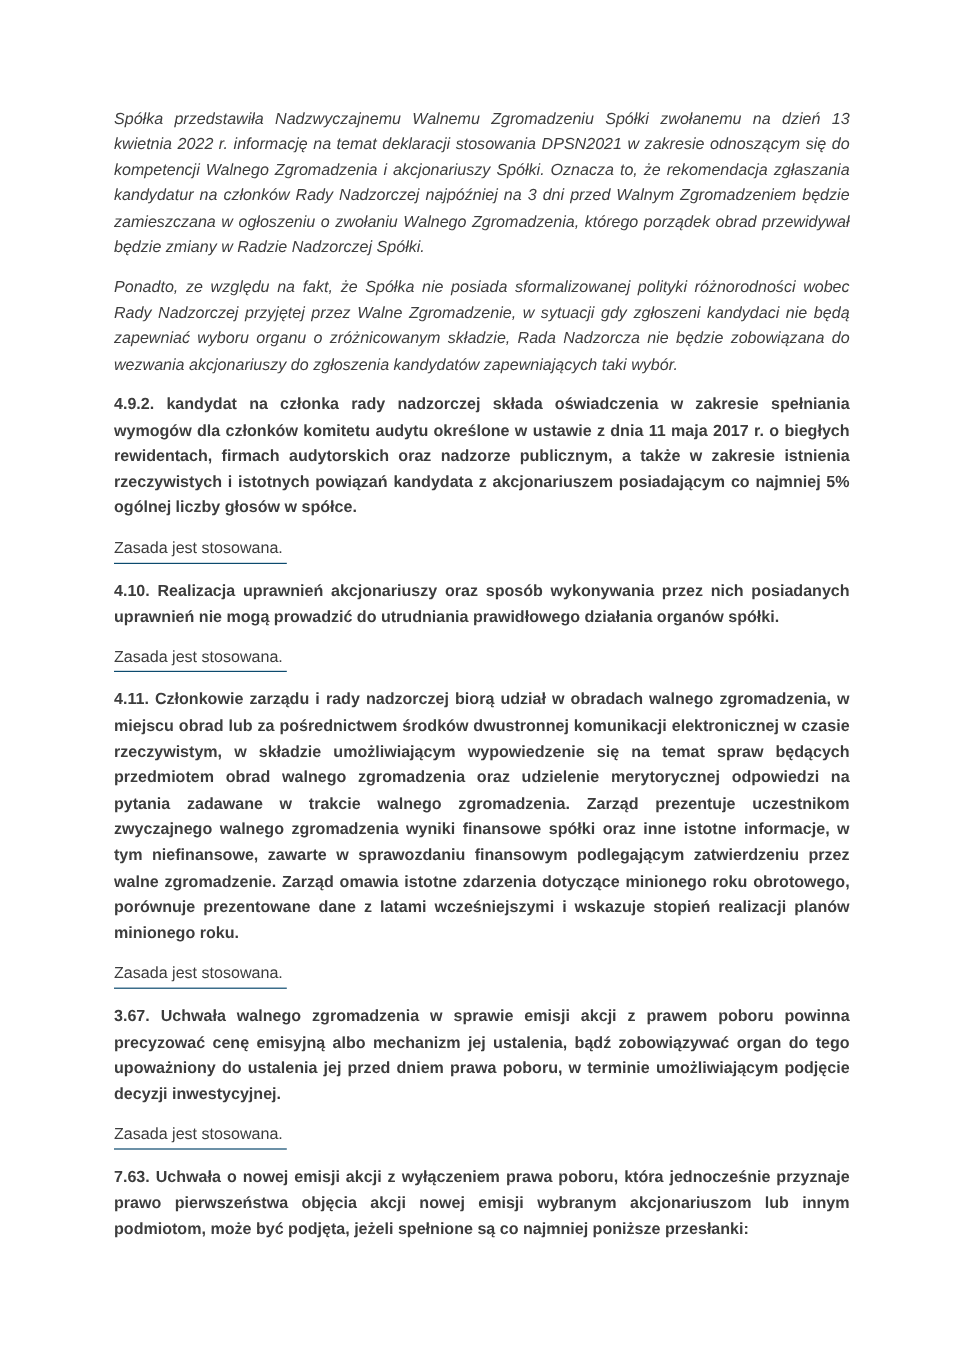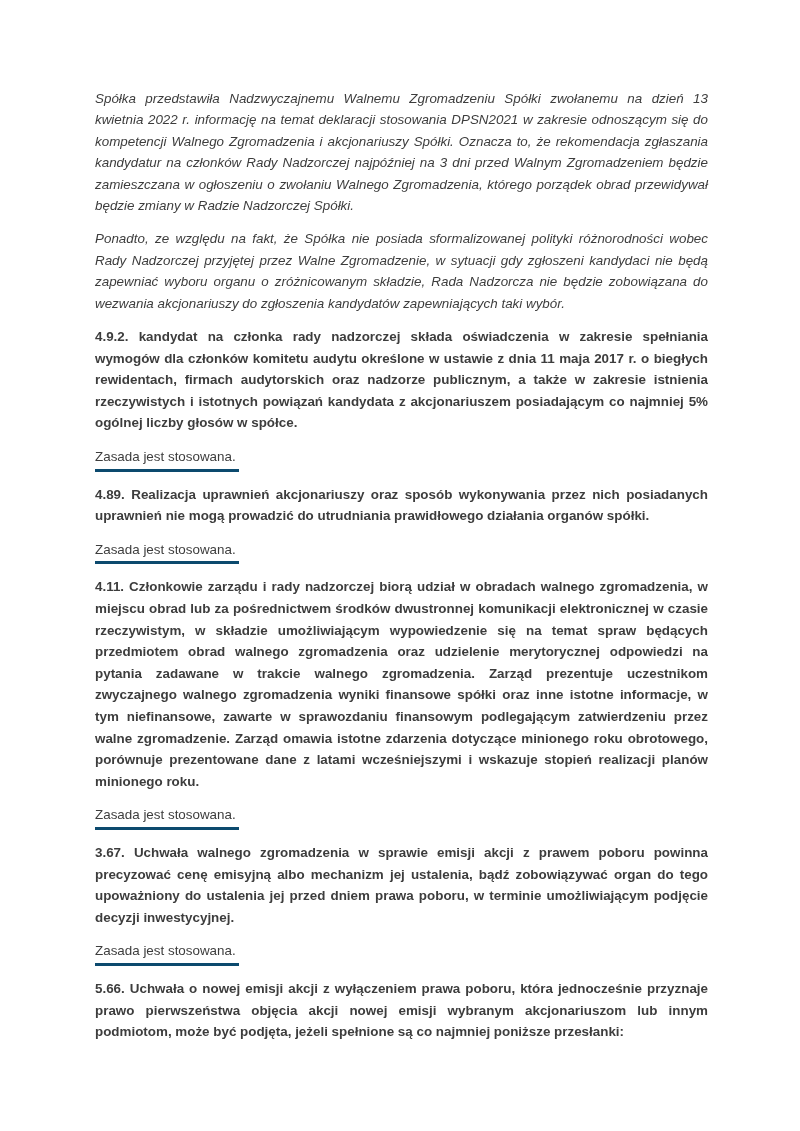--- a/index.html
+++ b/index.html
@@ -62,55 +62,55 @@
   .statement {
     margin: 12px 0 10px 0;
     font-size: 13.4px;
     line-height: 21.6px;
     color: #3d3d3d;
     text-align: left;
   }
 
   .statement .statement-text {
     display: inline-block;
-    border-bottom: 3px solid #0c4a6e;
+    border-bottom: 1px solid #0c4a6e;
     padding-bottom: 1px;
     padding-right: 3px;
   }
 </style>
 </head>
 <body>
 
 <div class="page">
   <div class="content">
 
     <p class="para commentary">Spółka przedstawiła Nadzwyczajnemu Walnemu Zgromadzeniu Spółki zwołanemu na dzień 13 kwietnia 2022 r. informację na temat deklaracji stosowania DPSN2021 w zakresie odnoszącym się do kompetencji Walnego Zgromadzenia i akcjonariuszy Spółki. Oznacza to, że rekomendacja zgłaszania kandydatur na członków Rady Nadzorczej najpóźniej na 3 dni przed Walnym Zgromadzeniem będzie zamieszczana w ogłoszeniu o zwołaniu Walnego Zgromadzenia, którego porządek obrad przewidywał będzie zmiany w Radzie Nadzorczej Spółki.</p>
 
     <p class="para commentary">Ponadto, ze względu na fakt, że Spółka nie posiada sformalizowanej polityki różnorodności wobec Rady Nadzorczej przyjętej przez Walne Zgromadzenie, w sytuacji gdy zgłoszeni kandydaci nie będą zapewniać wyboru organu o zróżnicowanym składzie, Rada Nadzorcza nie będzie zobowiązana do wezwania akcjonariuszy do zgłoszenia kandydatów zapewniających taki wybór.</p>
 
     <p class="para provision">4.9.2. kandydat na członka rady nadzorczej składa oświadczenia w zakresie spełniania wymogów dla członków komitetu audytu określone w ustawie z dnia 11 maja 2017 r. o biegłych rewidentach, firmach audytorskich oraz nadzorze publicznym, a także w zakresie istnienia rzeczywistych i istotnych powiązań kandydata z akcjonariuszem posiadającym co najmniej 5% ogólnej liczby głosów w spółce.</p>
 
     <p class="statement">
       <span class="statement-text">Zasada jest stosowana.</span>
     </p>
 
-    <p class="para provision">4.89. Realizacja uprawnień akcjonariuszy oraz sposób wykonywania przez nich posiadanych uprawnień nie mogą prowadzić do utrudniania prawidłowego działania organów spółki.</p>
+    <p class="para provision">4.10. Realizacja uprawnień akcjonariuszy oraz sposób wykonywania przez nich posiadanych uprawnień nie mogą prowadzić do utrudniania prawidłowego działania organów spółki.</p>
 
     <p class="statement">
       <span class="statement-text">Zasada jest stosowana.</span>
     </p>
 
     <p class="para provision">4.11. Członkowie zarządu i rady nadzorczej biorą udział w obradach walnego zgromadzenia, w miejscu obrad lub za pośrednictwem środków dwustronnej komunikacji elektronicznej w czasie rzeczywistym, w składzie umożliwiającym wypowiedzenie się na temat spraw będących przedmiotem obrad walnego zgromadzenia oraz udzielenie merytorycznej odpowiedzi na pytania zadawane w trakcie walnego zgromadzenia. Zarząd prezentuje uczestnikom zwyczajnego walnego zgromadzenia wyniki finansowe spółki oraz inne istotne informacje, w tym niefinansowe, zawarte w sprawozdaniu finansowym podlegającym zatwierdzeniu przez walne zgromadzenie. Zarząd omawia istotne zdarzenia dotyczące minionego roku obrotowego, porównuje prezentowane dane z latami wcześniejszymi i wskazuje stopień realizacji planów minionego roku.</p>
 
     <p class="statement">
       <span class="statement-text">Zasada jest stosowana.</span>
     </p>
 
     <p class="para provision">3.67. Uchwała walnego zgromadzenia w sprawie emisji akcji z prawem poboru powinna precyzować cenę emisyjną albo mechanizm jej ustalenia, bądź zobowiązywać organ do tego upoważniony do ustalenia jej przed dniem prawa poboru, w terminie umożliwiającym podjęcie decyzji inwestycyjnej.</p>
 
     <p class="statement">
       <span class="statement-text">Zasada jest stosowana.</span>
     </p>
 
-    <p class="para provision">5.66. Uchwała o nowej emisji akcji z wyłączeniem prawa poboru, która jednocześnie przyznaje prawo pierwszeństwa objęcia akcji nowej emisji wybranym akcjonariuszom lub innym podmiotom, może być podjęta, jeżeli spełnione są co najmniej poniższe przesłanki:</p>
+    <p class="para provision">7.63. Uchwała o nowej emisji akcji z wyłączeniem prawa poboru, która jednocześnie przyznaje prawo pierwszeństwa objęcia akcji nowej emisji wybranym akcjonariuszom lub innym podmiotom, może być podjęta, jeżeli spełnione są co najmniej poniższe przesłanki:</p>
 
   </div>
 </div>
 
 </body></html>

